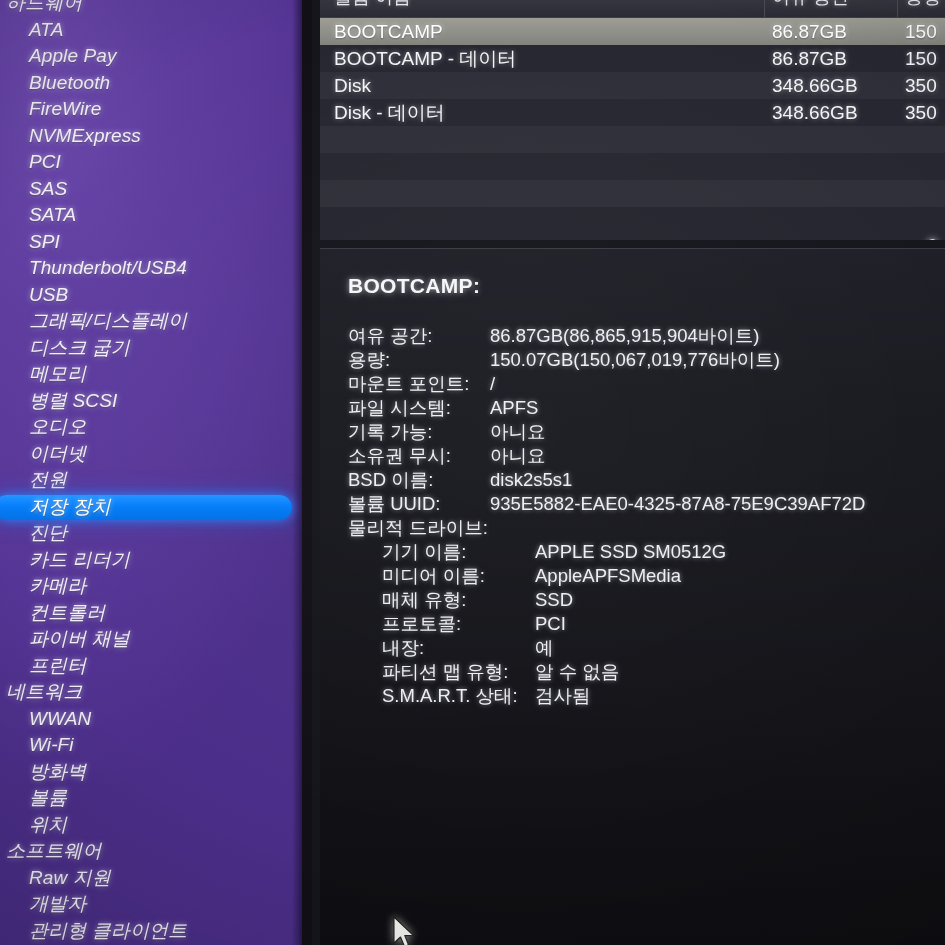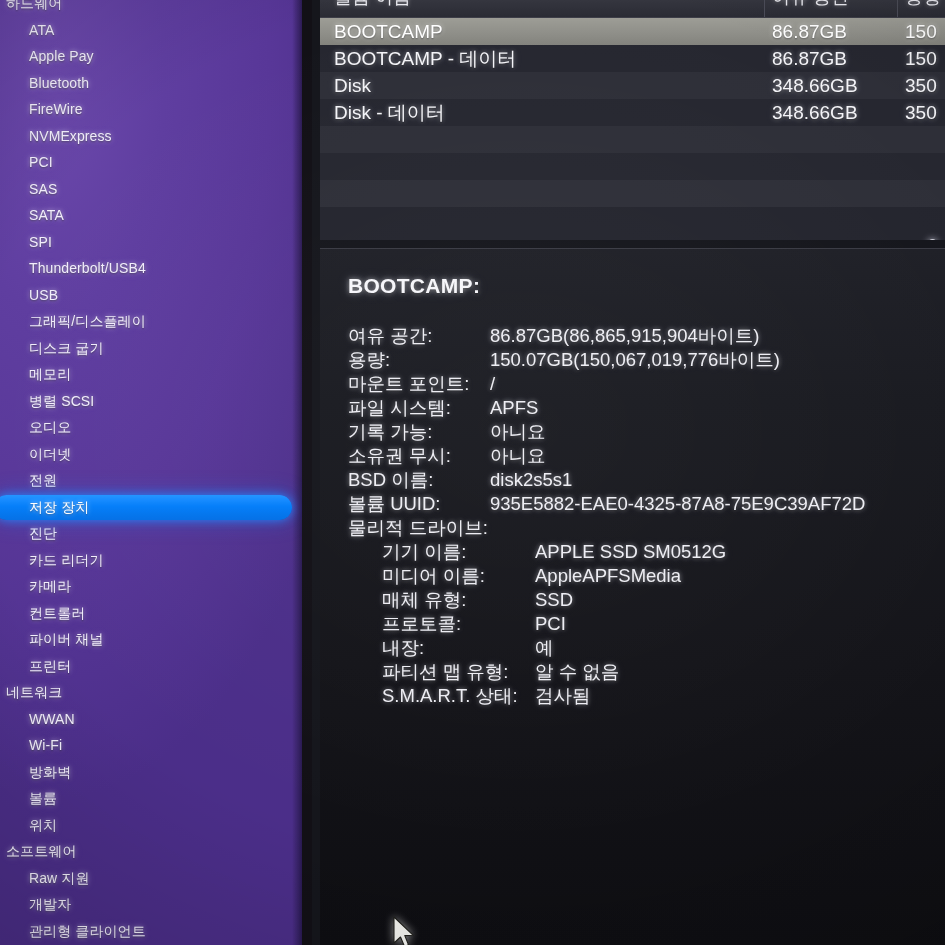--- a/index.html
+++ b/index.html
@@ -31,24 +31,25 @@
     position:absolute; right:0; top:0; width:10px; height:100%;
     background:linear-gradient(90deg,rgba(60,35,110,0) 0%, rgba(30,18,60,.75) 100%);
     pointer-events:none;
   }
   .sb-list { position:absolute; left:0; top:-10px; width:302px; }
   .sb-item {
     position:relative;
     height:26.5px;
     line-height:26.5px;
     color:#f2eefb;
-    font-size:14px;
+    font-size:19px;
     letter-spacing:.1px;
     white-space:nowrap;
     text-shadow:0 0 4px rgba(255,255,255,.50), 0 0 9px rgba(210,190,255,.30), 0 1px 2px rgba(0,0,0,.55);
+    font-style:italic;
   }
   .sb-item.lvl0 { padding-left:6px; }
   .sb-item.lvl1 { padding-left:29px; }
   .sb-item.sel {
     color:#ffffff;
     z-index:2;
   }
   .sb-item.sel .sel-bg{
     position:absolute; left:-6px; top:1px;
     width:298px; height:25px;

